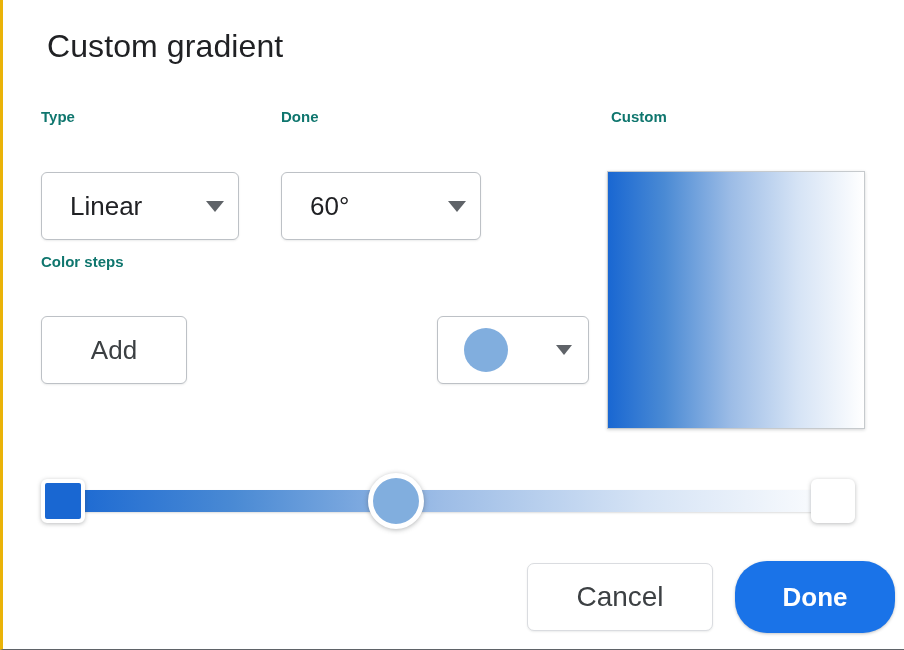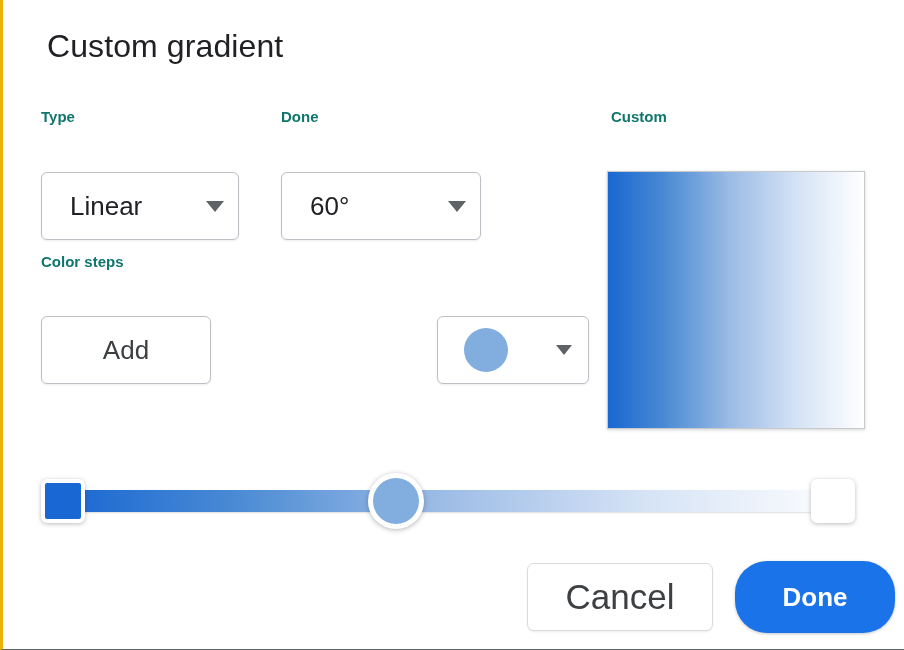--- a/index.html
+++ b/index.html
@@ -93,21 +93,21 @@
 
   
   .text-button {
     justify-content: center;
   }
   .text-button .btn-label {
     font-size: 26px;
     color: #3c4043;
     white-space: nowrap;
   }
-  #add-button    { left: 38px;  top: 316px; width: 170px; height: 68px; }
+  #add-button    { left: 38px;  top: 316px; width: 146px; height: 68px; }
   #remove-button { left: 208px; top: 316px; width: 206px; height: 68px; }
 
   #color-picker {
     left: 434px;
     top: 316px;
     width: 152px;
     height: 68px;
     padding: 0 16px 0 26px;
   }
   .color-dot {
@@ -182,21 +182,21 @@
     white-space: nowrap;
   }
   #cancel-button {
     left: 524px;
     top: 563px;
     width: 186px;
     height: 68px;
     background: #ffffff;
     border: 1px solid #dadce0;
     box-shadow: 0 1px 2px rgba(60,64,67,0.10);
-    font-size: 35px;
+    font-size: 28px;
     color: #3c4043;
   }
   #done-button {
     left: 732px;
     top: 561px;
     width: 160px;
     height: 72px;
     border: none;
     font-size: 26px;
     font-weight: bold;

